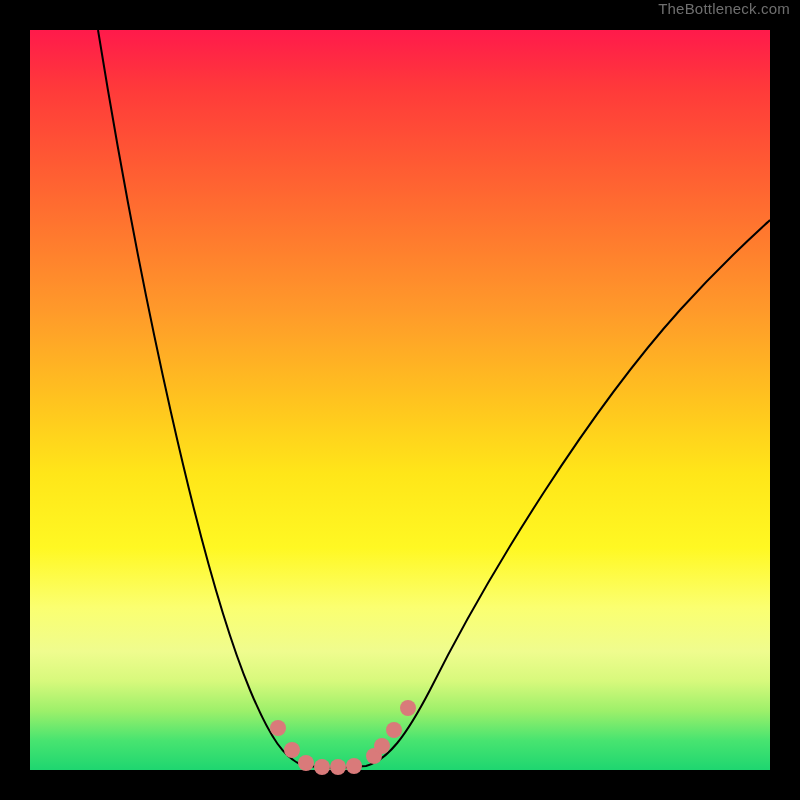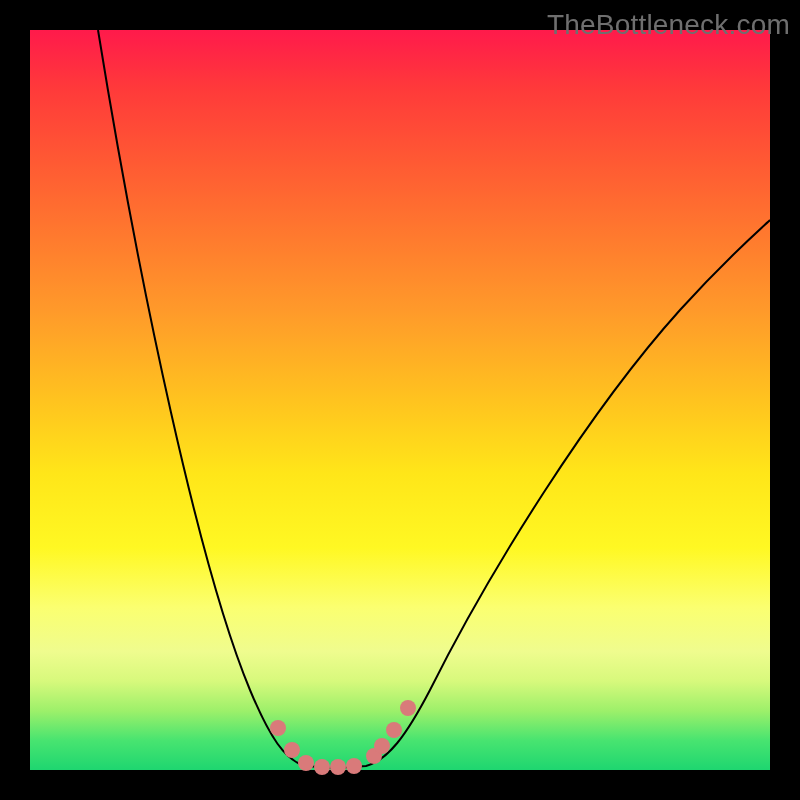--- a/index.html
+++ b/index.html
@@ -53,24 +53,24 @@
     fill: none;
     stroke: #000;
     stroke-width: 2;
   }
   .dot {
     fill: #d97a7a;
     stroke: none;
   }
   .watermark {
     position: absolute;
-    top: 9px;
+    top: 0;
     right: 10px;
     color: #6f6f6f;
-    font-size: 28px;
+    font-size: 15px;
     letter-spacing: 0.2px;
     user-select: none;
     margin-left: 20px;
   }
 </style>
 </head>
 <body>
 
 <div class="stage">
 

